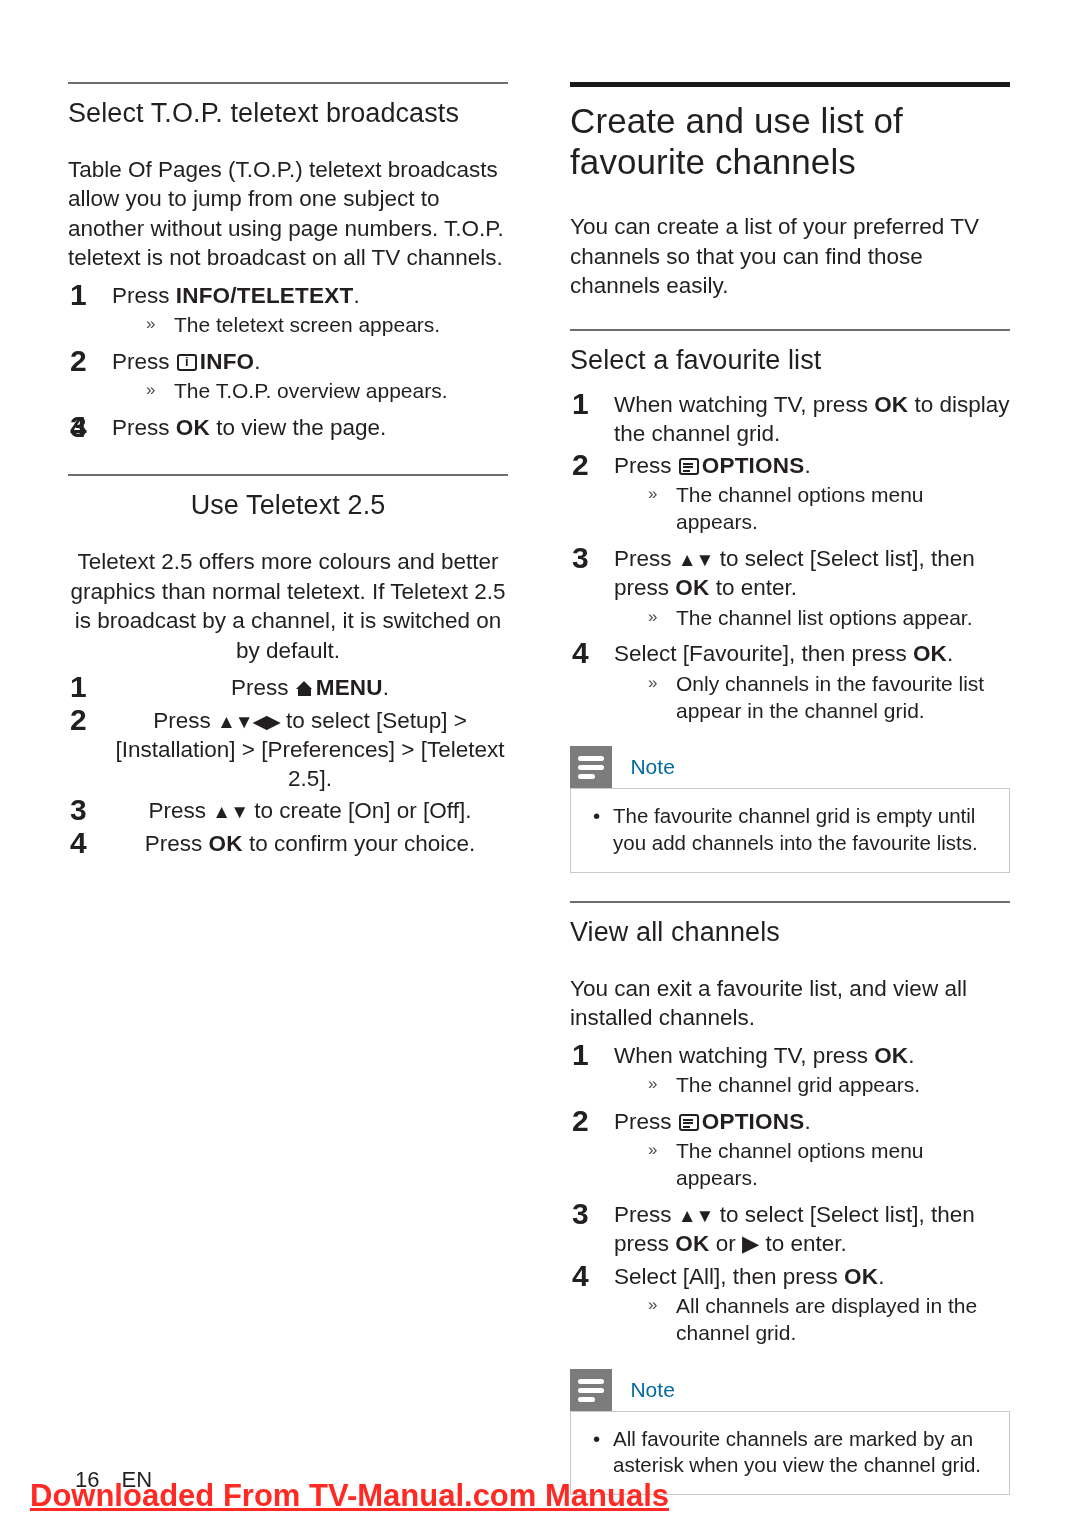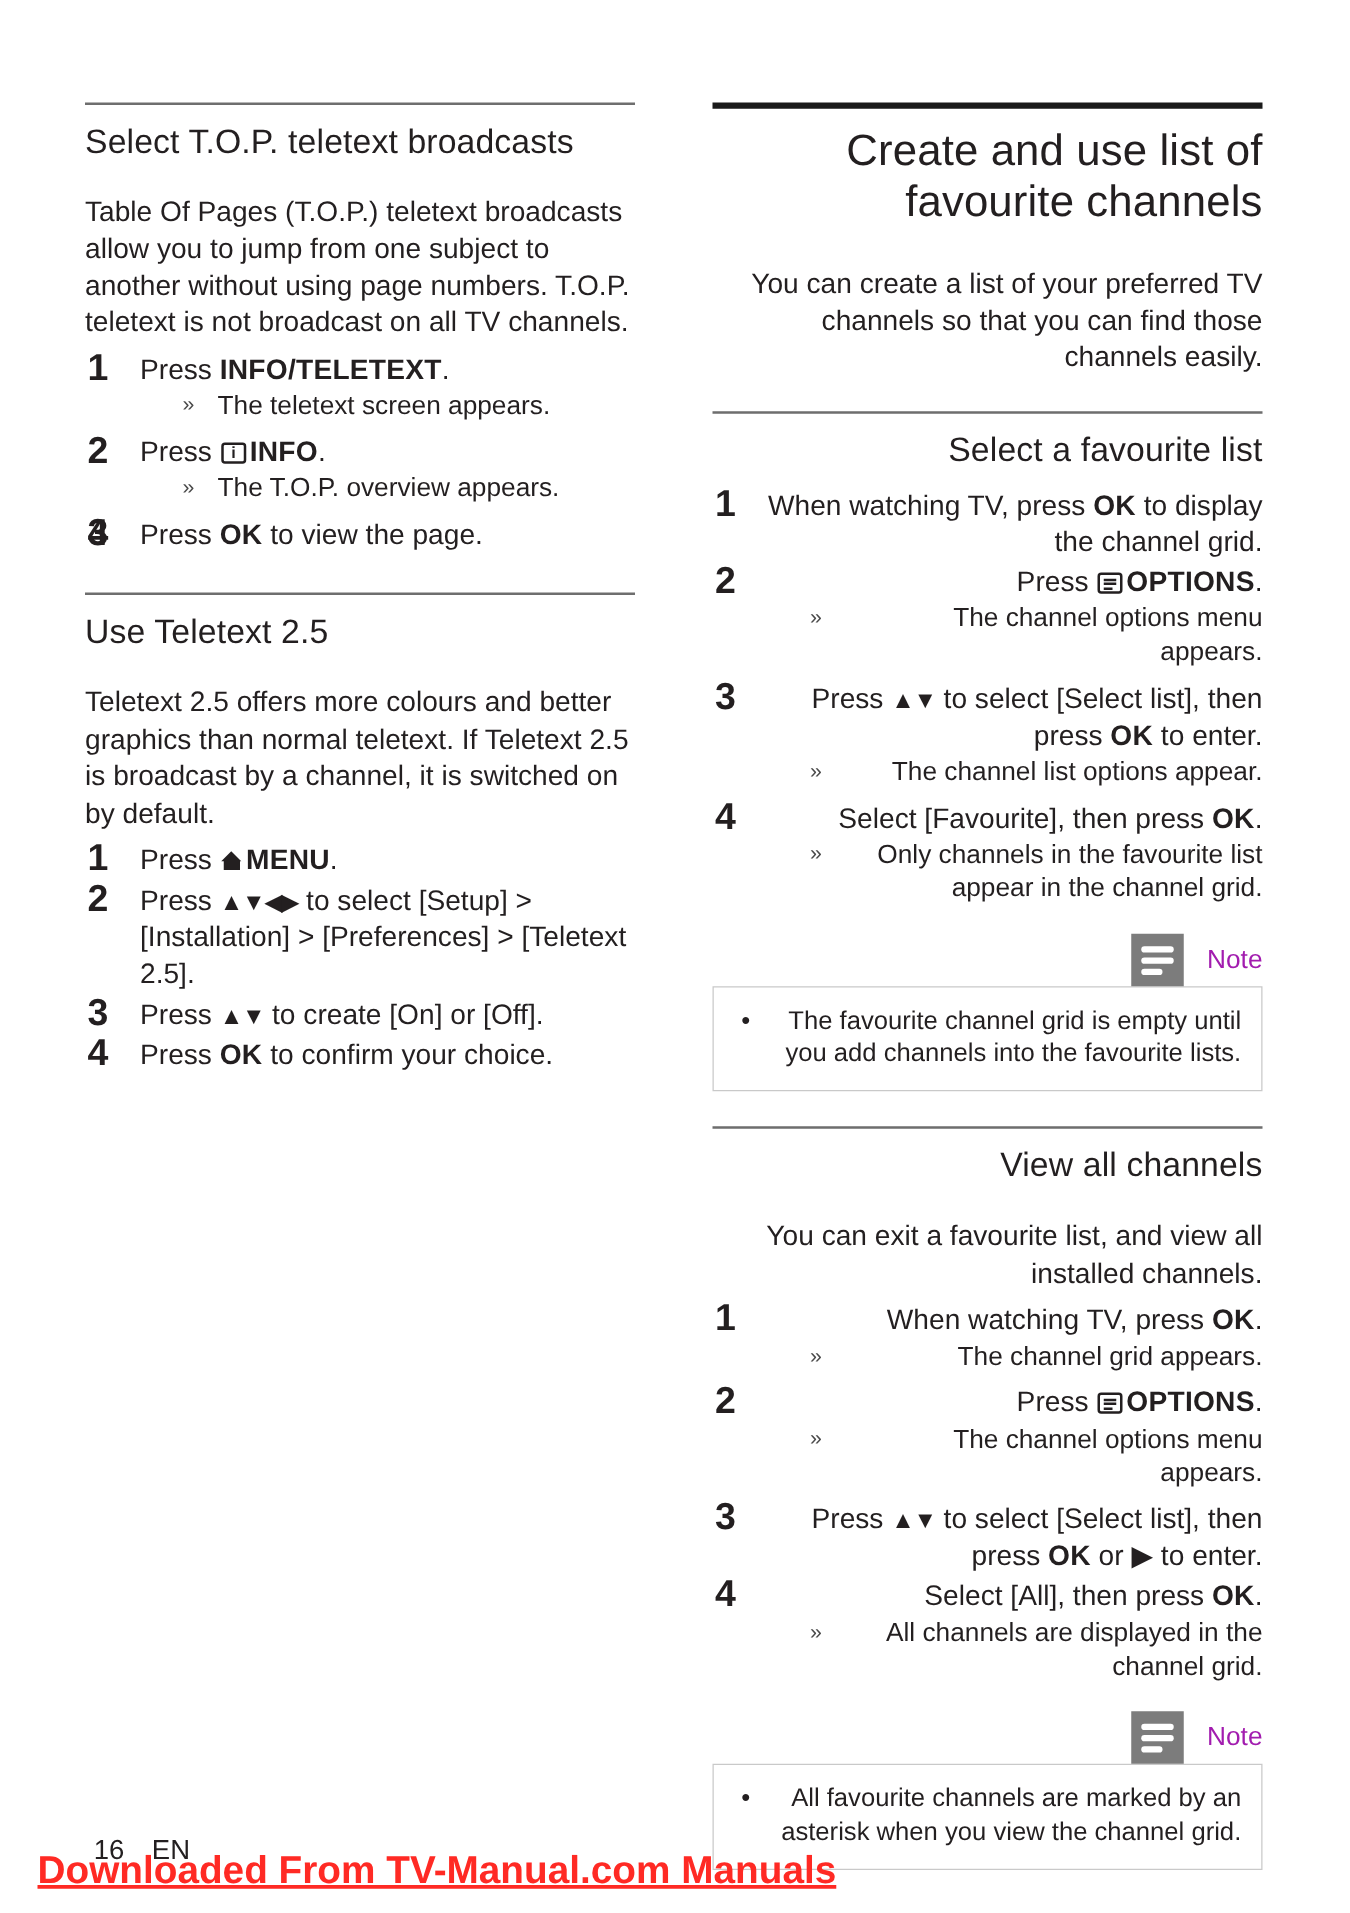--- a/index.html
+++ b/index.html
@@ -21,21 +21,21 @@
     inset: 0;
     padding: 0;
     margin-top: 20px;
   }
 
   .col {
     position: absolute;
     top: 62px;
   }
   .col-left  { left: 68px;  width: 440px; }
-  .col-right { left: 570px; width: 440px; text-align: right; }
+  .col-right { left: 570px; width: 440px; }
 
   
   .rule-thin {
     height: 0;
     border-top: 2px solid #6e6e6e;
     margin: 0 0 14px 0;
   }
   .rule-thick {
     height: 0;
     border-top: 5px solid #1a1a1a;
@@ -196,21 +196,21 @@
     display: block;
   }
   .note-tab span:nth-child(1) { top: 10px; width: 26px; }
   .note-tab span:nth-child(2) { top: 19px; width: 26px; }
   .note-tab span:nth-child(3) { top: 28px; width: 17px; }
   .note-label {
     display: inline-block;
     vertical-align: middle;
     margin-left: 14px;
     font-size: 21px;
-    color: #a21caf;
+    color: #0369a1;
   }
   .note-body {
     border: 1px solid #c9c9c9;
     padding: 14px 16px 16px 16px;
     margin-top: 0;
   }
   .note-body ul {
     list-style: none;
     margin: 0;
     padding: 0;
@@ -281,21 +281,21 @@
           <span class="num">3</span>
         </li>
 
         <li>
           <span class="num">4</span>
           <span class="step-text"><span>Press </span><span class="blk">OK</span><span> to view the page.</span></span>
         </li>
       </ol>
     </div>
 
-    <div style="margin-top:32px;">
+    <div style="margin-top:32px;text-align:center;">
       <div class="rule-thin"></div>
       <h2 class="sub">Use Teletext 2.5</h2>
       <p class="body">Teletext 2.5 offers more colours and better graphics than normal teletext. If Teletext 2.5 is broadcast by a channel, it is switched on by default.</p>
 
       <ol class="steps">
         <li>
           <span class="num">1</span>
           <span class="step-text"><span>Press </span><span class="icon-home"></span><span class="blk">MENU</span><span>.</span></span>
         </li>
         <li>

